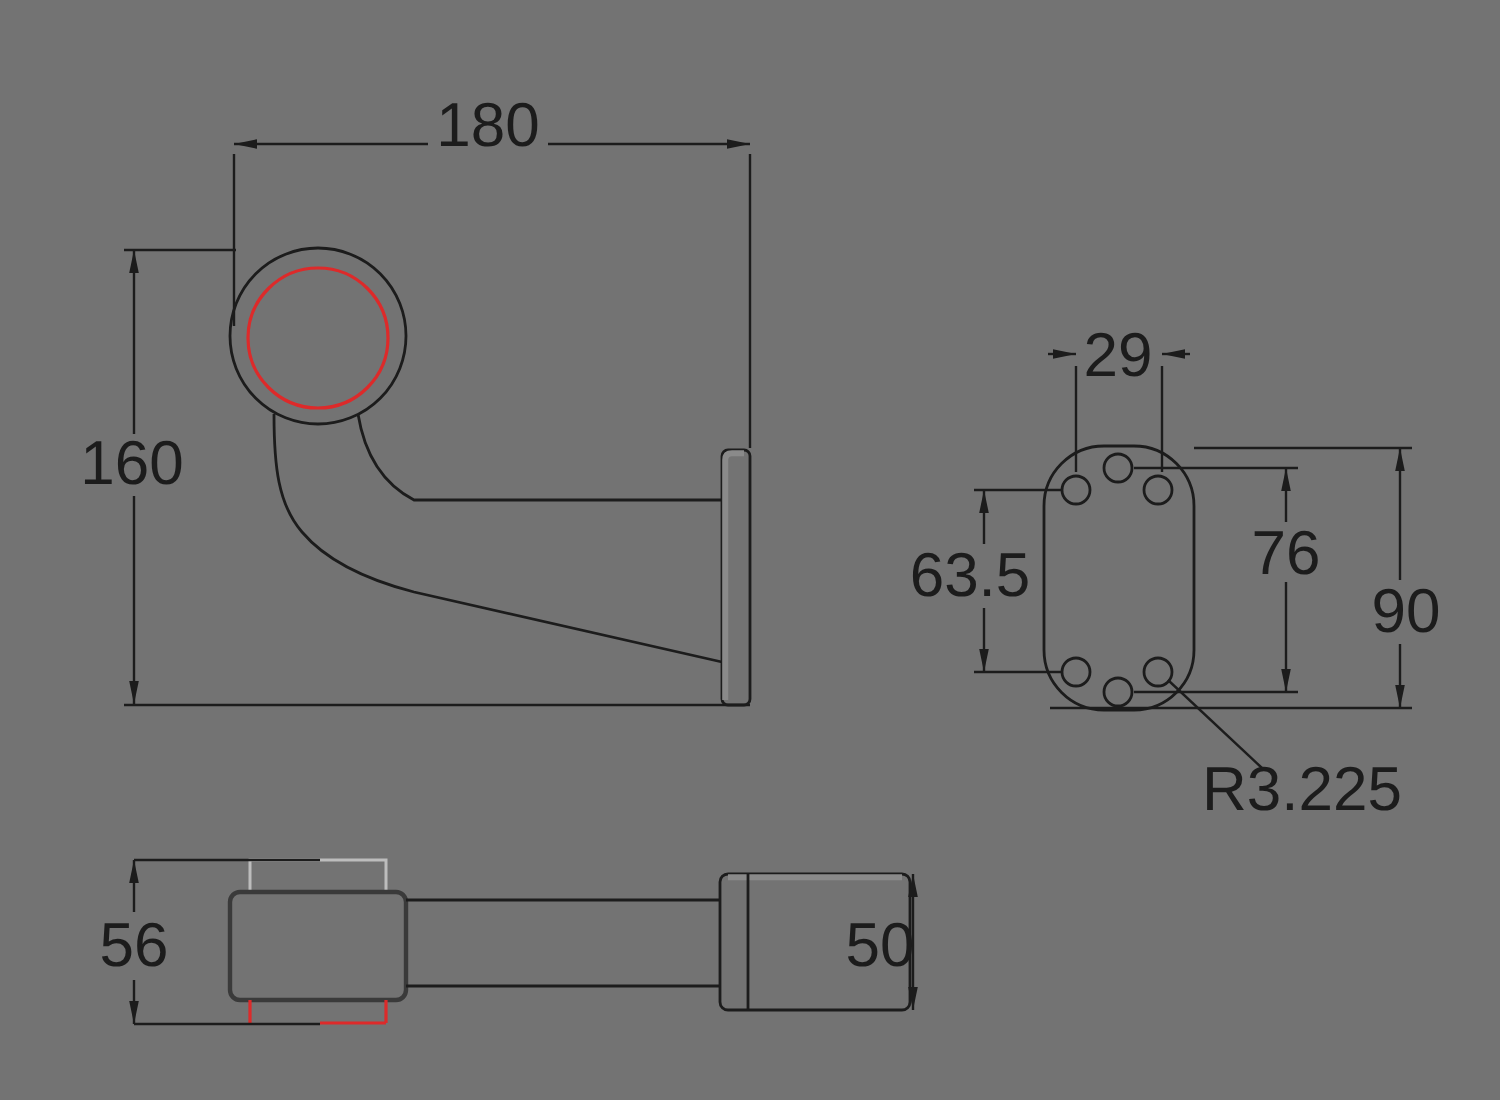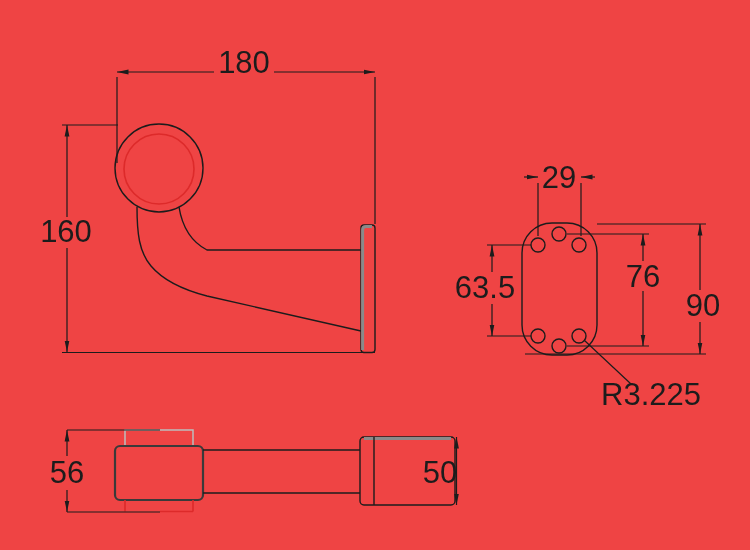--- a/index.html
+++ b/index.html
@@ -1,16 +1,16 @@
 <!DOCTYPE html>
 <html><head>
 <meta charset="utf-8">
 <style>
   html,body{margin:0;padding:0;background:#ffffff;}
-  #canvas{position:relative;width:750px;height:550px;background:#ef4444;overflow:hidden;}
+  #canvas{position:relative;width:750px;height:550px;background:#737373;overflow:hidden;}
   svg{display:block;}
   text{
     font-family:"Liberation Sans", sans-serif;
     font-size:31px;
     fill:#1c1c1c;
   }
   .thin{stroke:#1c1c1c;stroke-width:1.4;fill:none;}
   .dim{stroke:#1c1c1c;stroke-width:1.2;fill:none;}
   .thick{stroke:#3a3a3a;stroke-width:2.2;fill:none;}
   .grayedge{stroke:#8a8a8a;stroke-width:3;fill:none;}

